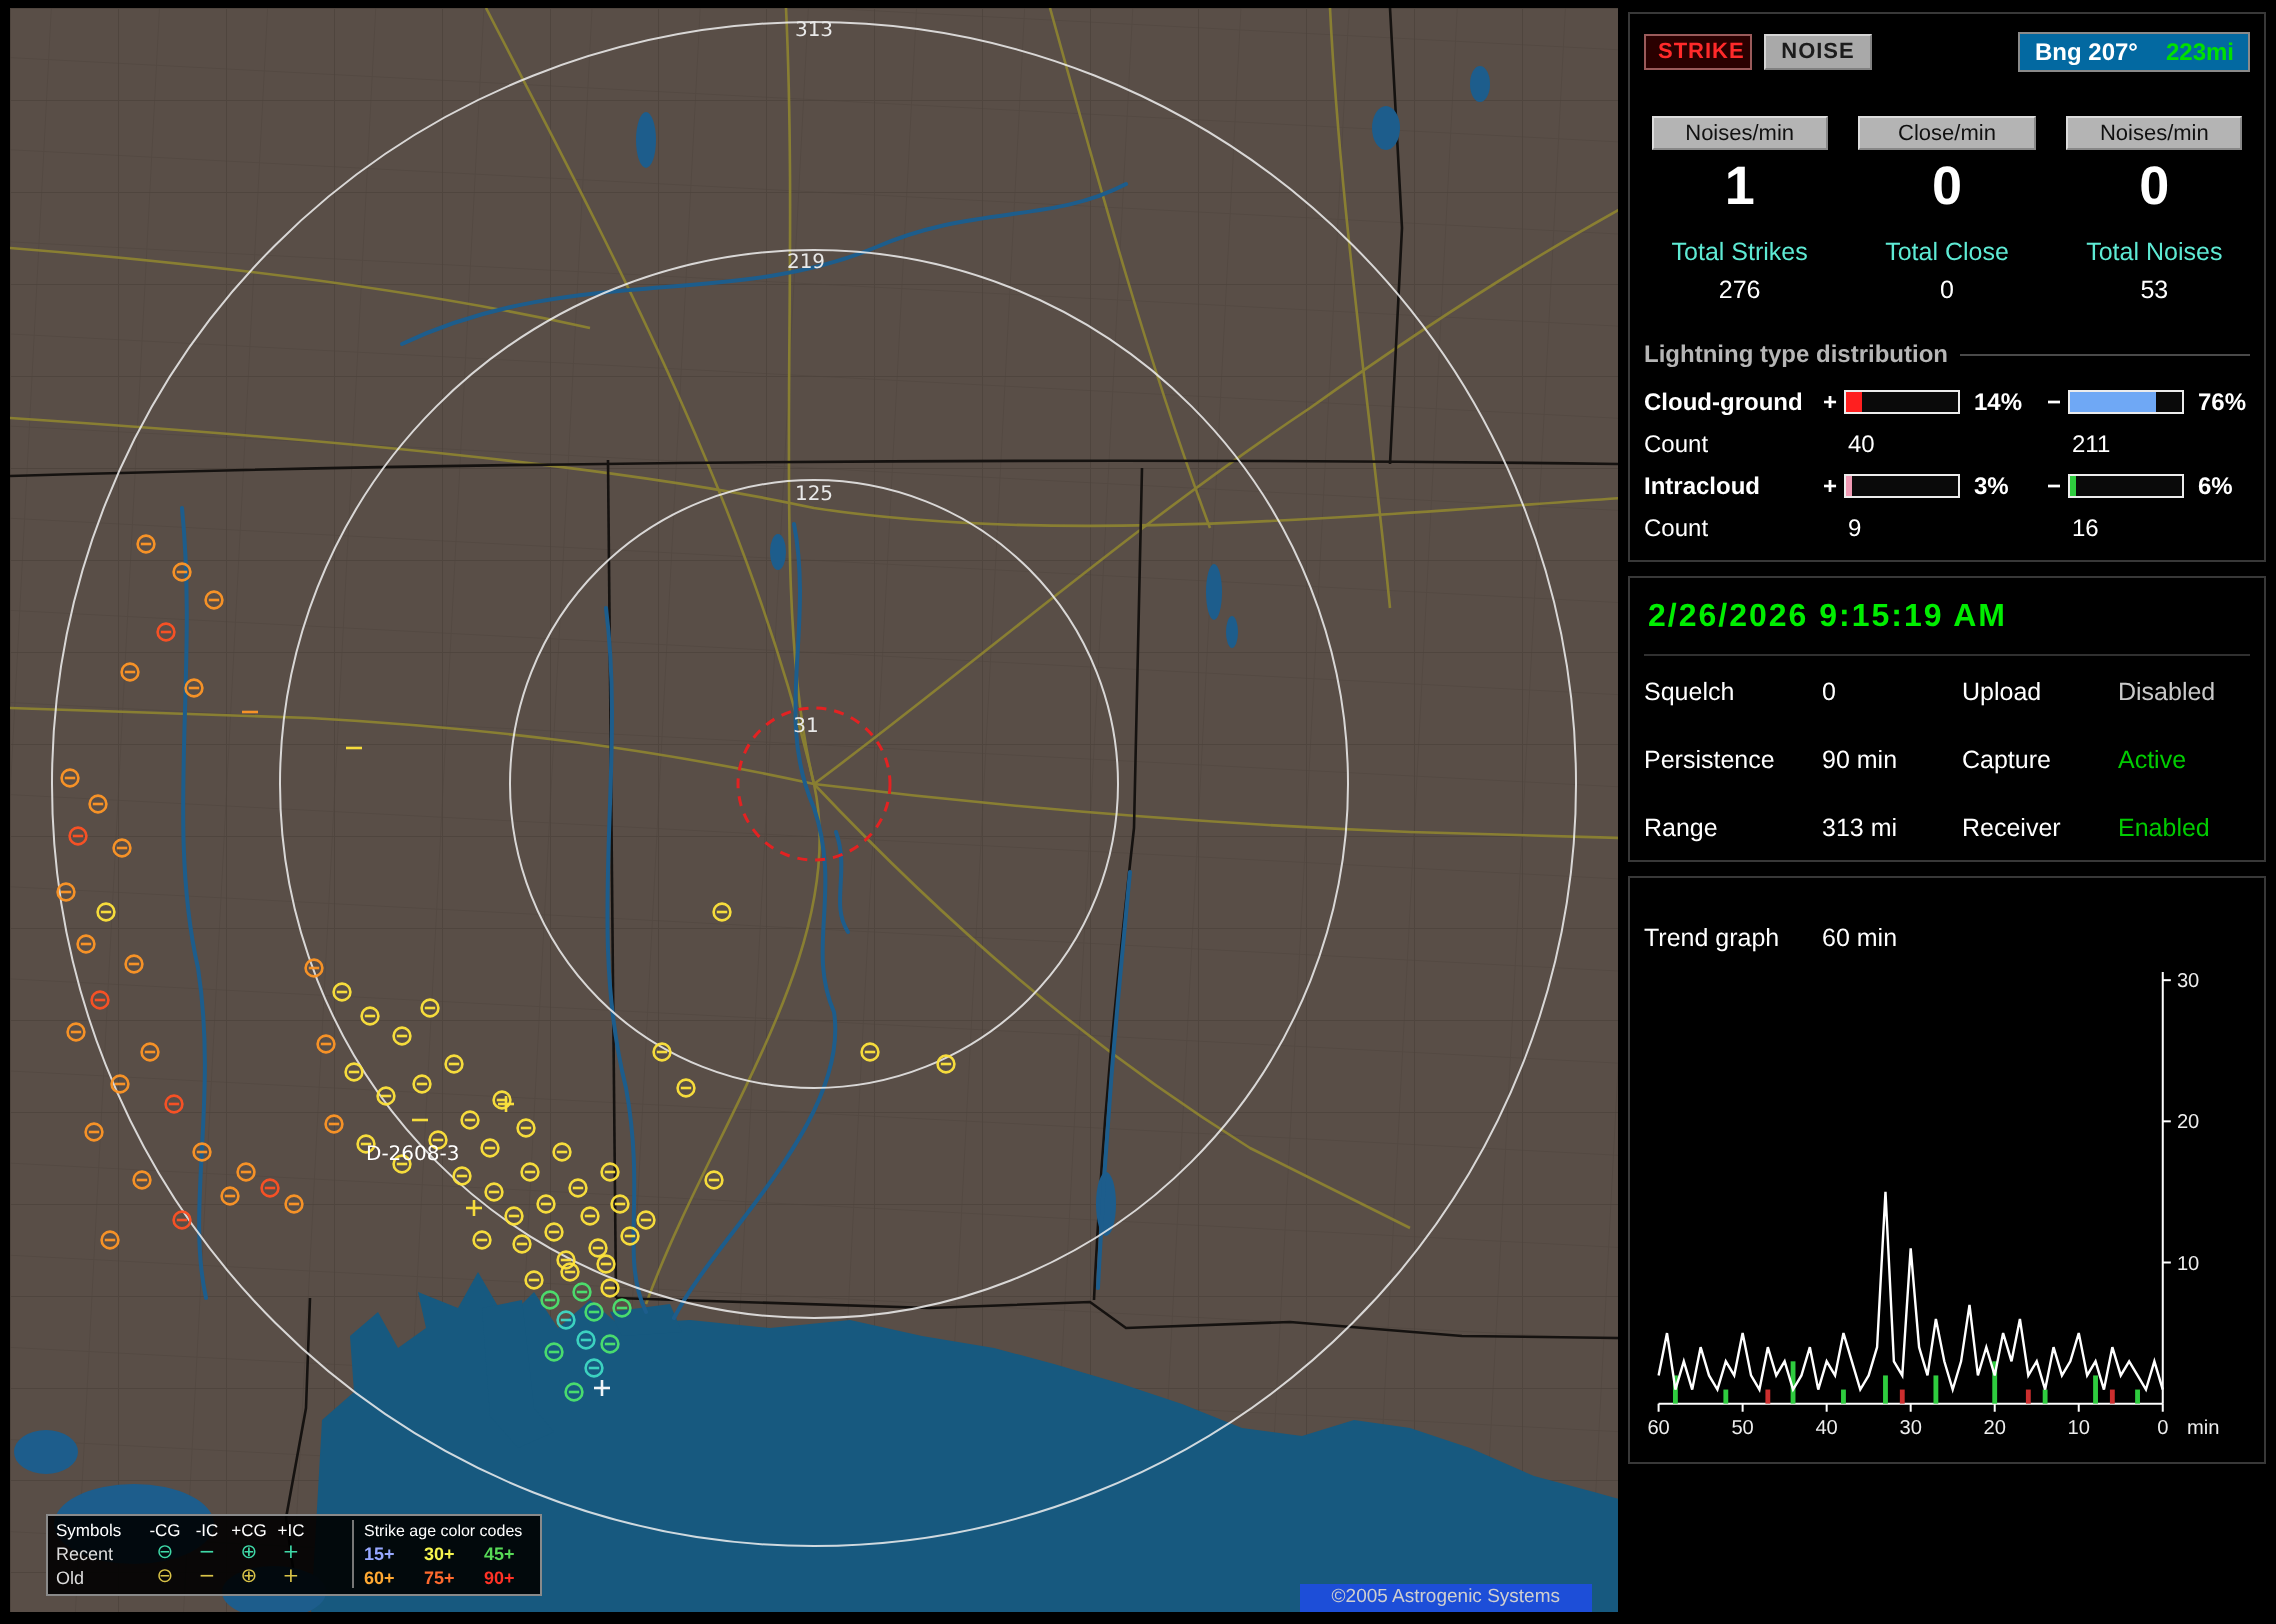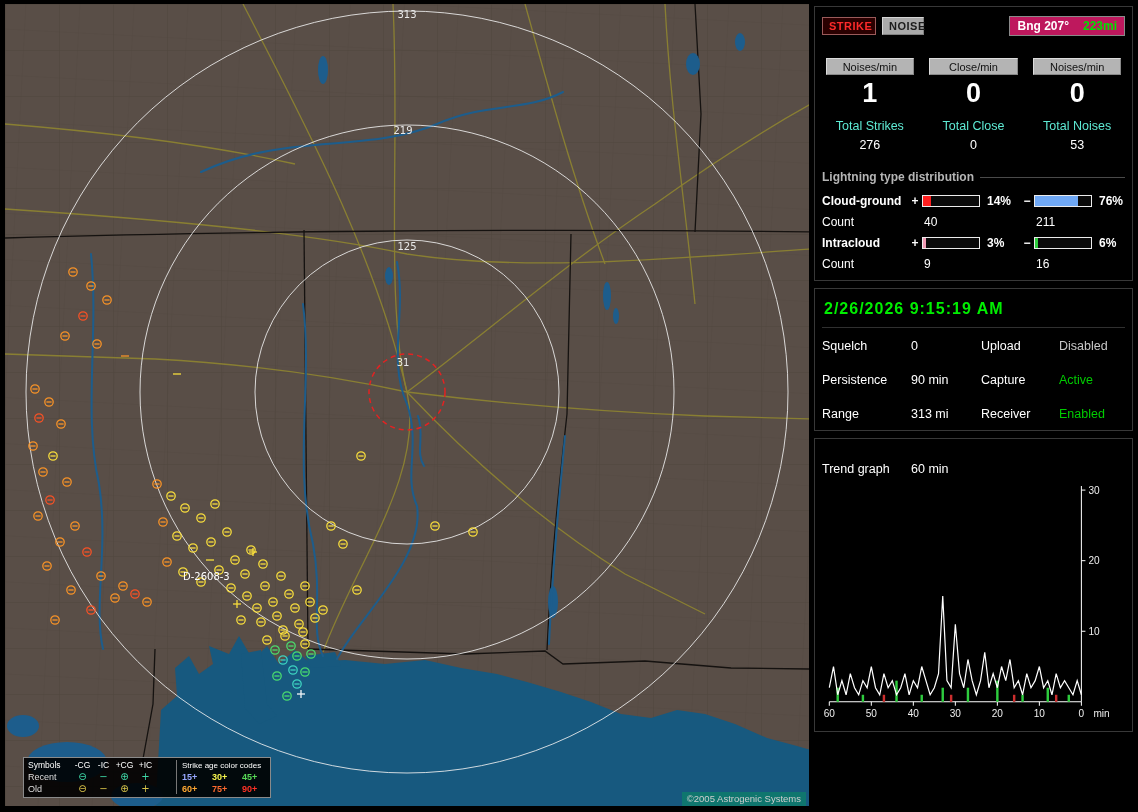--- a/index.html
+++ b/index.html
@@ -4,21 +4,21 @@
 <style>
   html,body{margin:0;padding:0;background:#000;}
   body{font-family:"Liberation Sans","DejaVu Sans",sans-serif;}
   .screen{position:relative;width:1138px;height:812px;background:#000;overflow:hidden;}
 
   
   .map{position:absolute;left:5px;top:4px;width:804px;height:802px;background:#594e47;overflow:hidden;}
   .map svg.base{position:absolute;left:0;top:0;}
   .rlabel{font-family:"DejaVu Sans",sans-serif;font-size:10px;fill:#e9e9e9;}
   .station{font-family:"DejaVu Sans",sans-serif;font-size:10px;fill:#ffffff;}
-  .copyright{position:absolute;right:3px;bottom:0;background:#0f766e;color:#cfcfcf;font-size:9.5px;padding:1px 5px 2px;}
+  .copyright{position:absolute;right:13px;bottom:0;background:#1d4ed8;color:#cfcfcf;font-size:9.5px;padding:1px 16px 2px;}
 
   
   .legend{position:absolute;left:18px;bottom:8px;width:238px;background:rgba(0,0,0,.9);
           border:1px solid #8a8a8a;color:#ddd;font-size:9px;padding:2px 4px 3px;}
   .legend-flex{display:flex;align-items:stretch;}
   .leg-left{display:grid;grid-template-columns:44px 21px 21px 21px 21px;row-gap:1px;align-items:center;}
   .leg-right{border-left:1px solid #777;margin-left:20px;padding-left:5px;display:grid;
              grid-template-columns:30px 30px 30px;row-gap:1px;align-items:center;}
   .lg-h{color:#fff;font-size:8.5px;}
   .age-title{grid-column:1/4;font-size:8px;color:#fff;white-space:nowrap;}
@@ -26,23 +26,23 @@
   .lg-g{font-family:"DejaVu Sans",sans-serif;font-size:10px;text-align:center;}
   .lg-age{font-weight:bold;}
 
   
   .side{position:absolute;left:814px;top:6px;width:319px;}
   .sec{background:#000;border:1px solid #383838;margin-bottom:7px;padding:9px 7px;}
 
   .row-top{display:flex;align-items:center;}
   .btn-strike{width:54px;height:18px;background:#2a0000;border:1px solid #9a5a5a;color:#ff2a2a;
               font-weight:bold;font-size:11px;margin-right:6px;letter-spacing:.5px;cursor:default;}
-  .btn-noise{width:42px;height:18px;background:#a9a9a9;border:1px outset #d5d5d5;color:#1c1c1c;
+  .btn-noise{width:54px;height:18px;background:#a9a9a9;border:1px outset #d5d5d5;color:#1c1c1c;
              font-weight:bold;font-size:11px;letter-spacing:.5px;cursor:default;}
-  .bng{margin-left:auto;border:1px solid #8a8a8a;background:#be185d;color:#fff;font-size:12px;
+  .bng{margin-left:auto;border:1px solid #8a8a8a;background:#0369a1;color:#fff;font-size:12px;
        font-weight:bold;padding:2px 7px;display:flex;gap:14px;align-items:center;}
 
   .rate-grid{display:grid;grid-template-columns:1fr 1fr 1fr;text-align:center;margin-top:22px;
              column-gap:8px;row-gap:2px;}
   .rate-btn{background:#b4b4b4;border:1px outset #dcdcdc;color:#111;font-size:11px;height:17px;
             width:92%;margin:0 auto;display:block;cursor:default;}
   .rate-num{color:#fff;font-size:27px;font-weight:bold;line-height:32px;}
   .tot-label{color:#5eead4;font-size:12.5px;margin-top:8px;}
   .tot-val{color:#fff;font-size:12.5px;margin-top:3px;}
 

